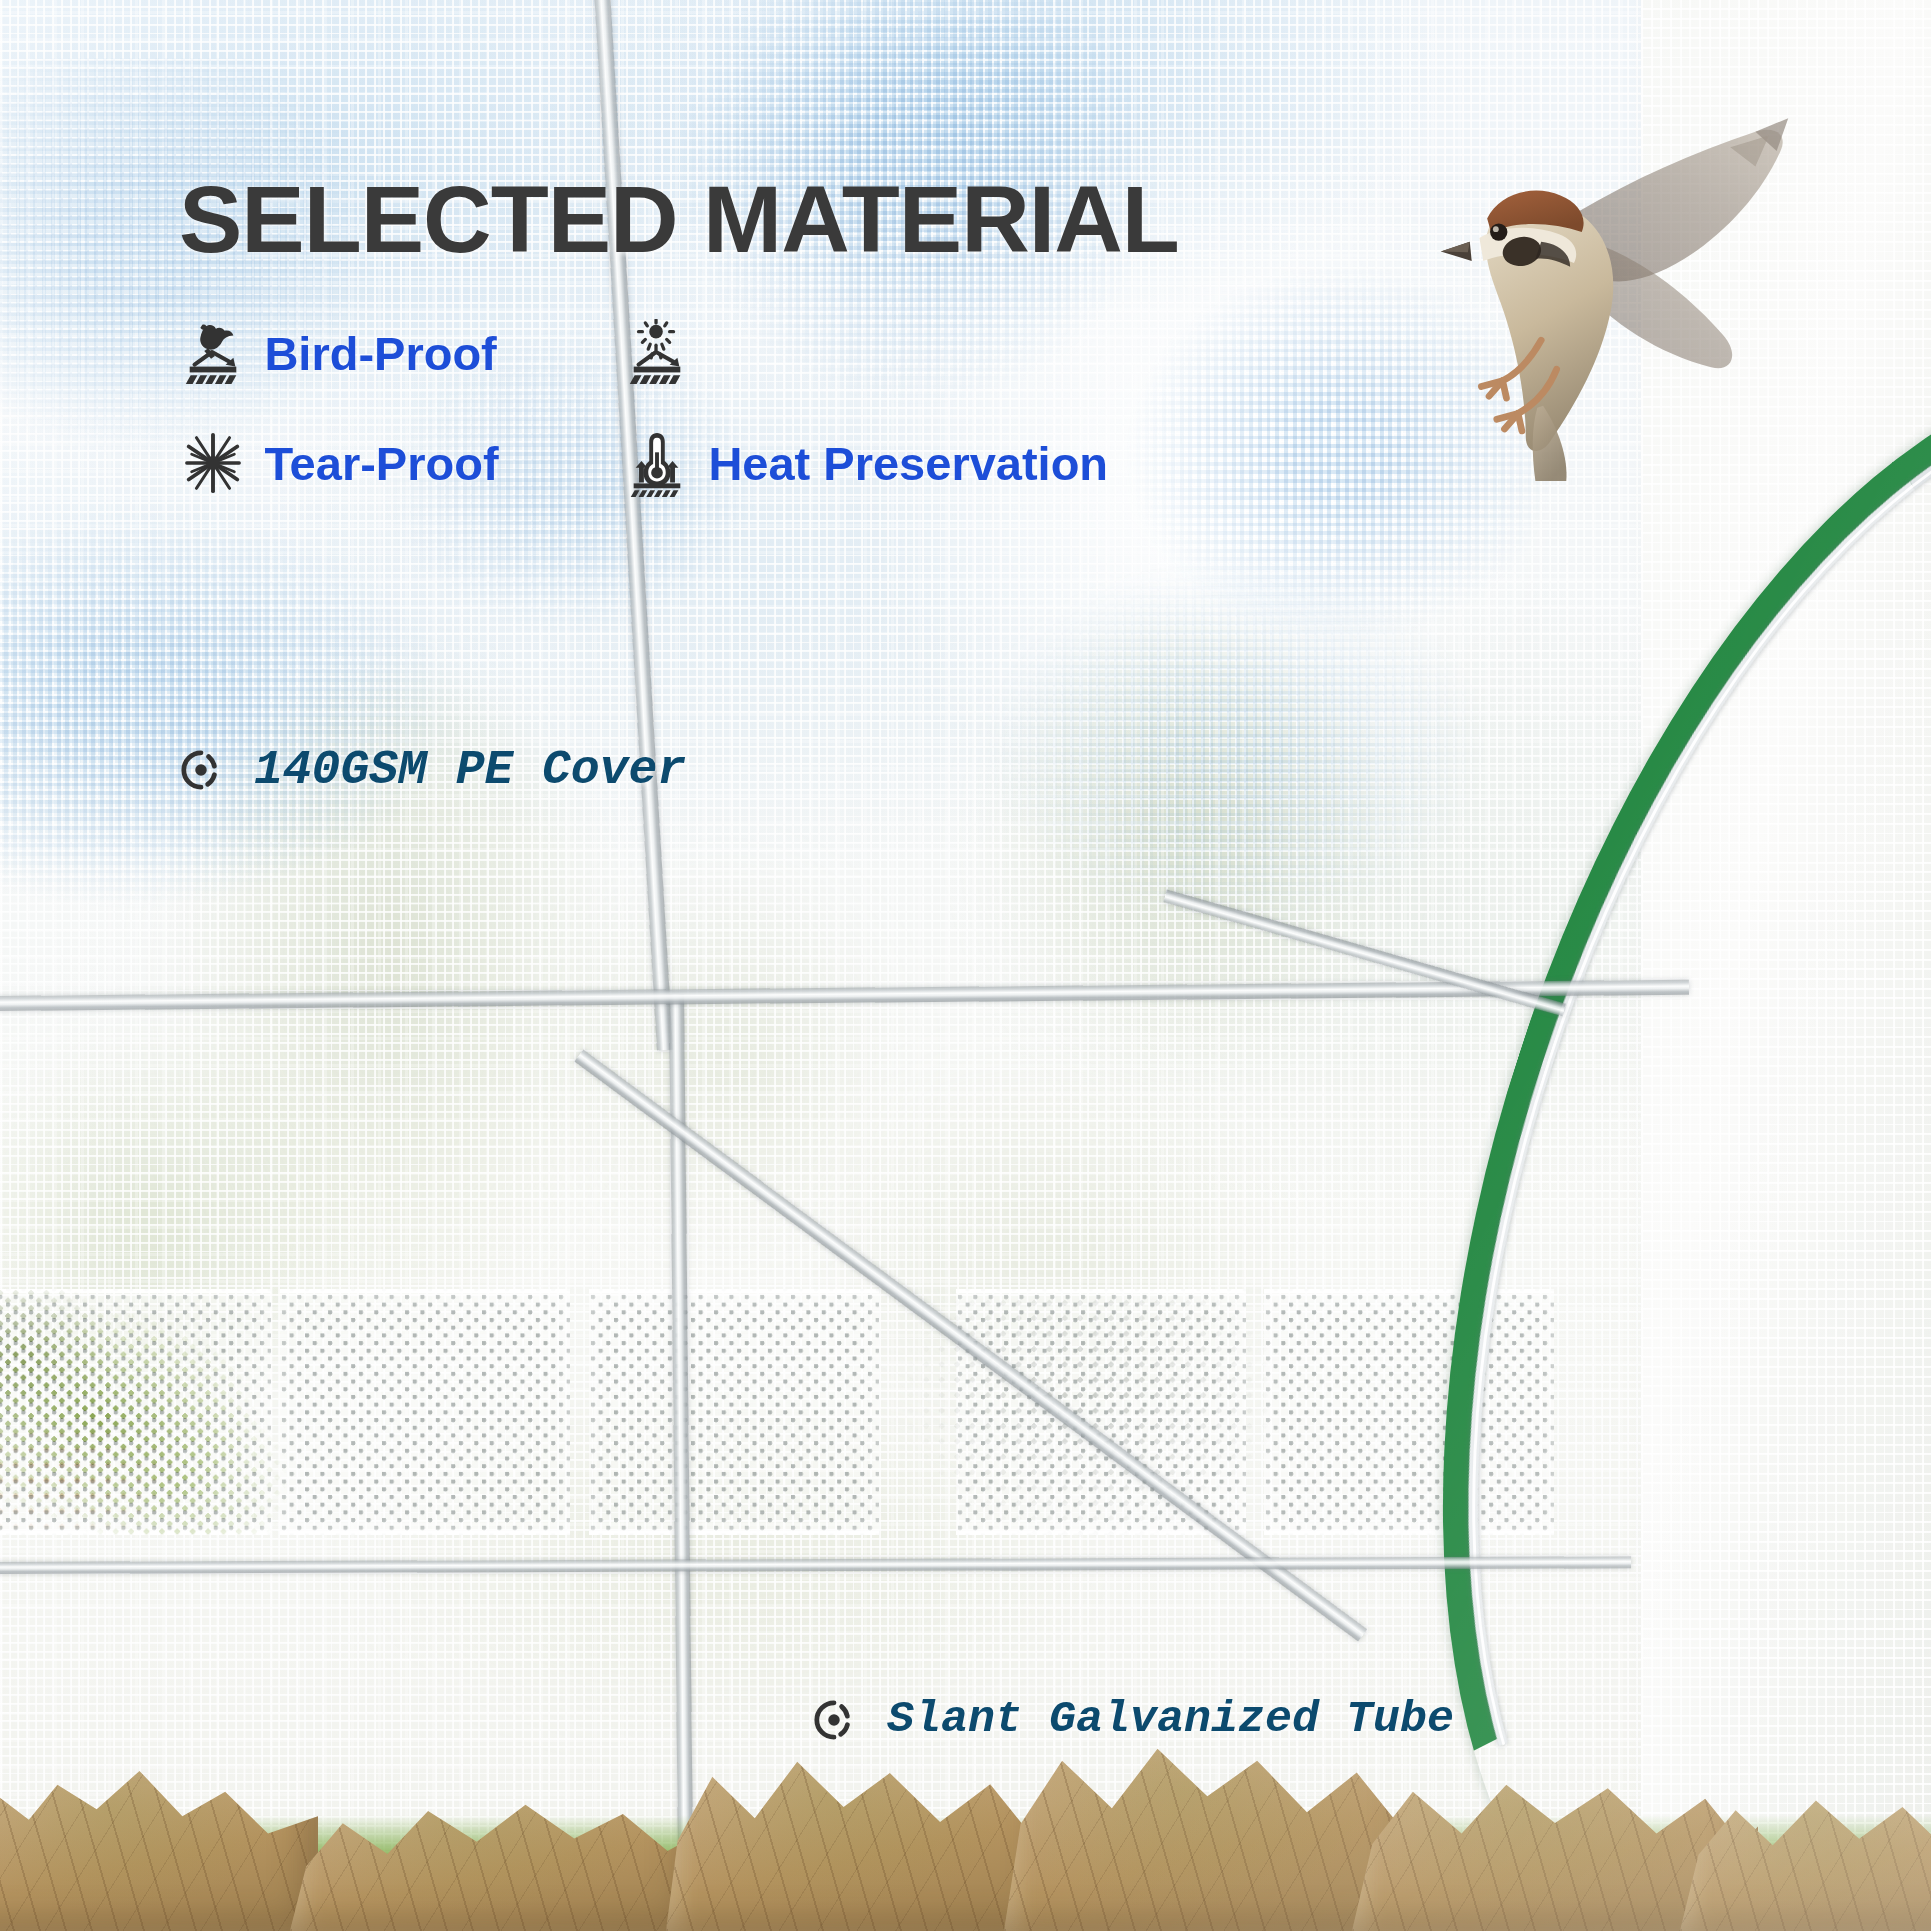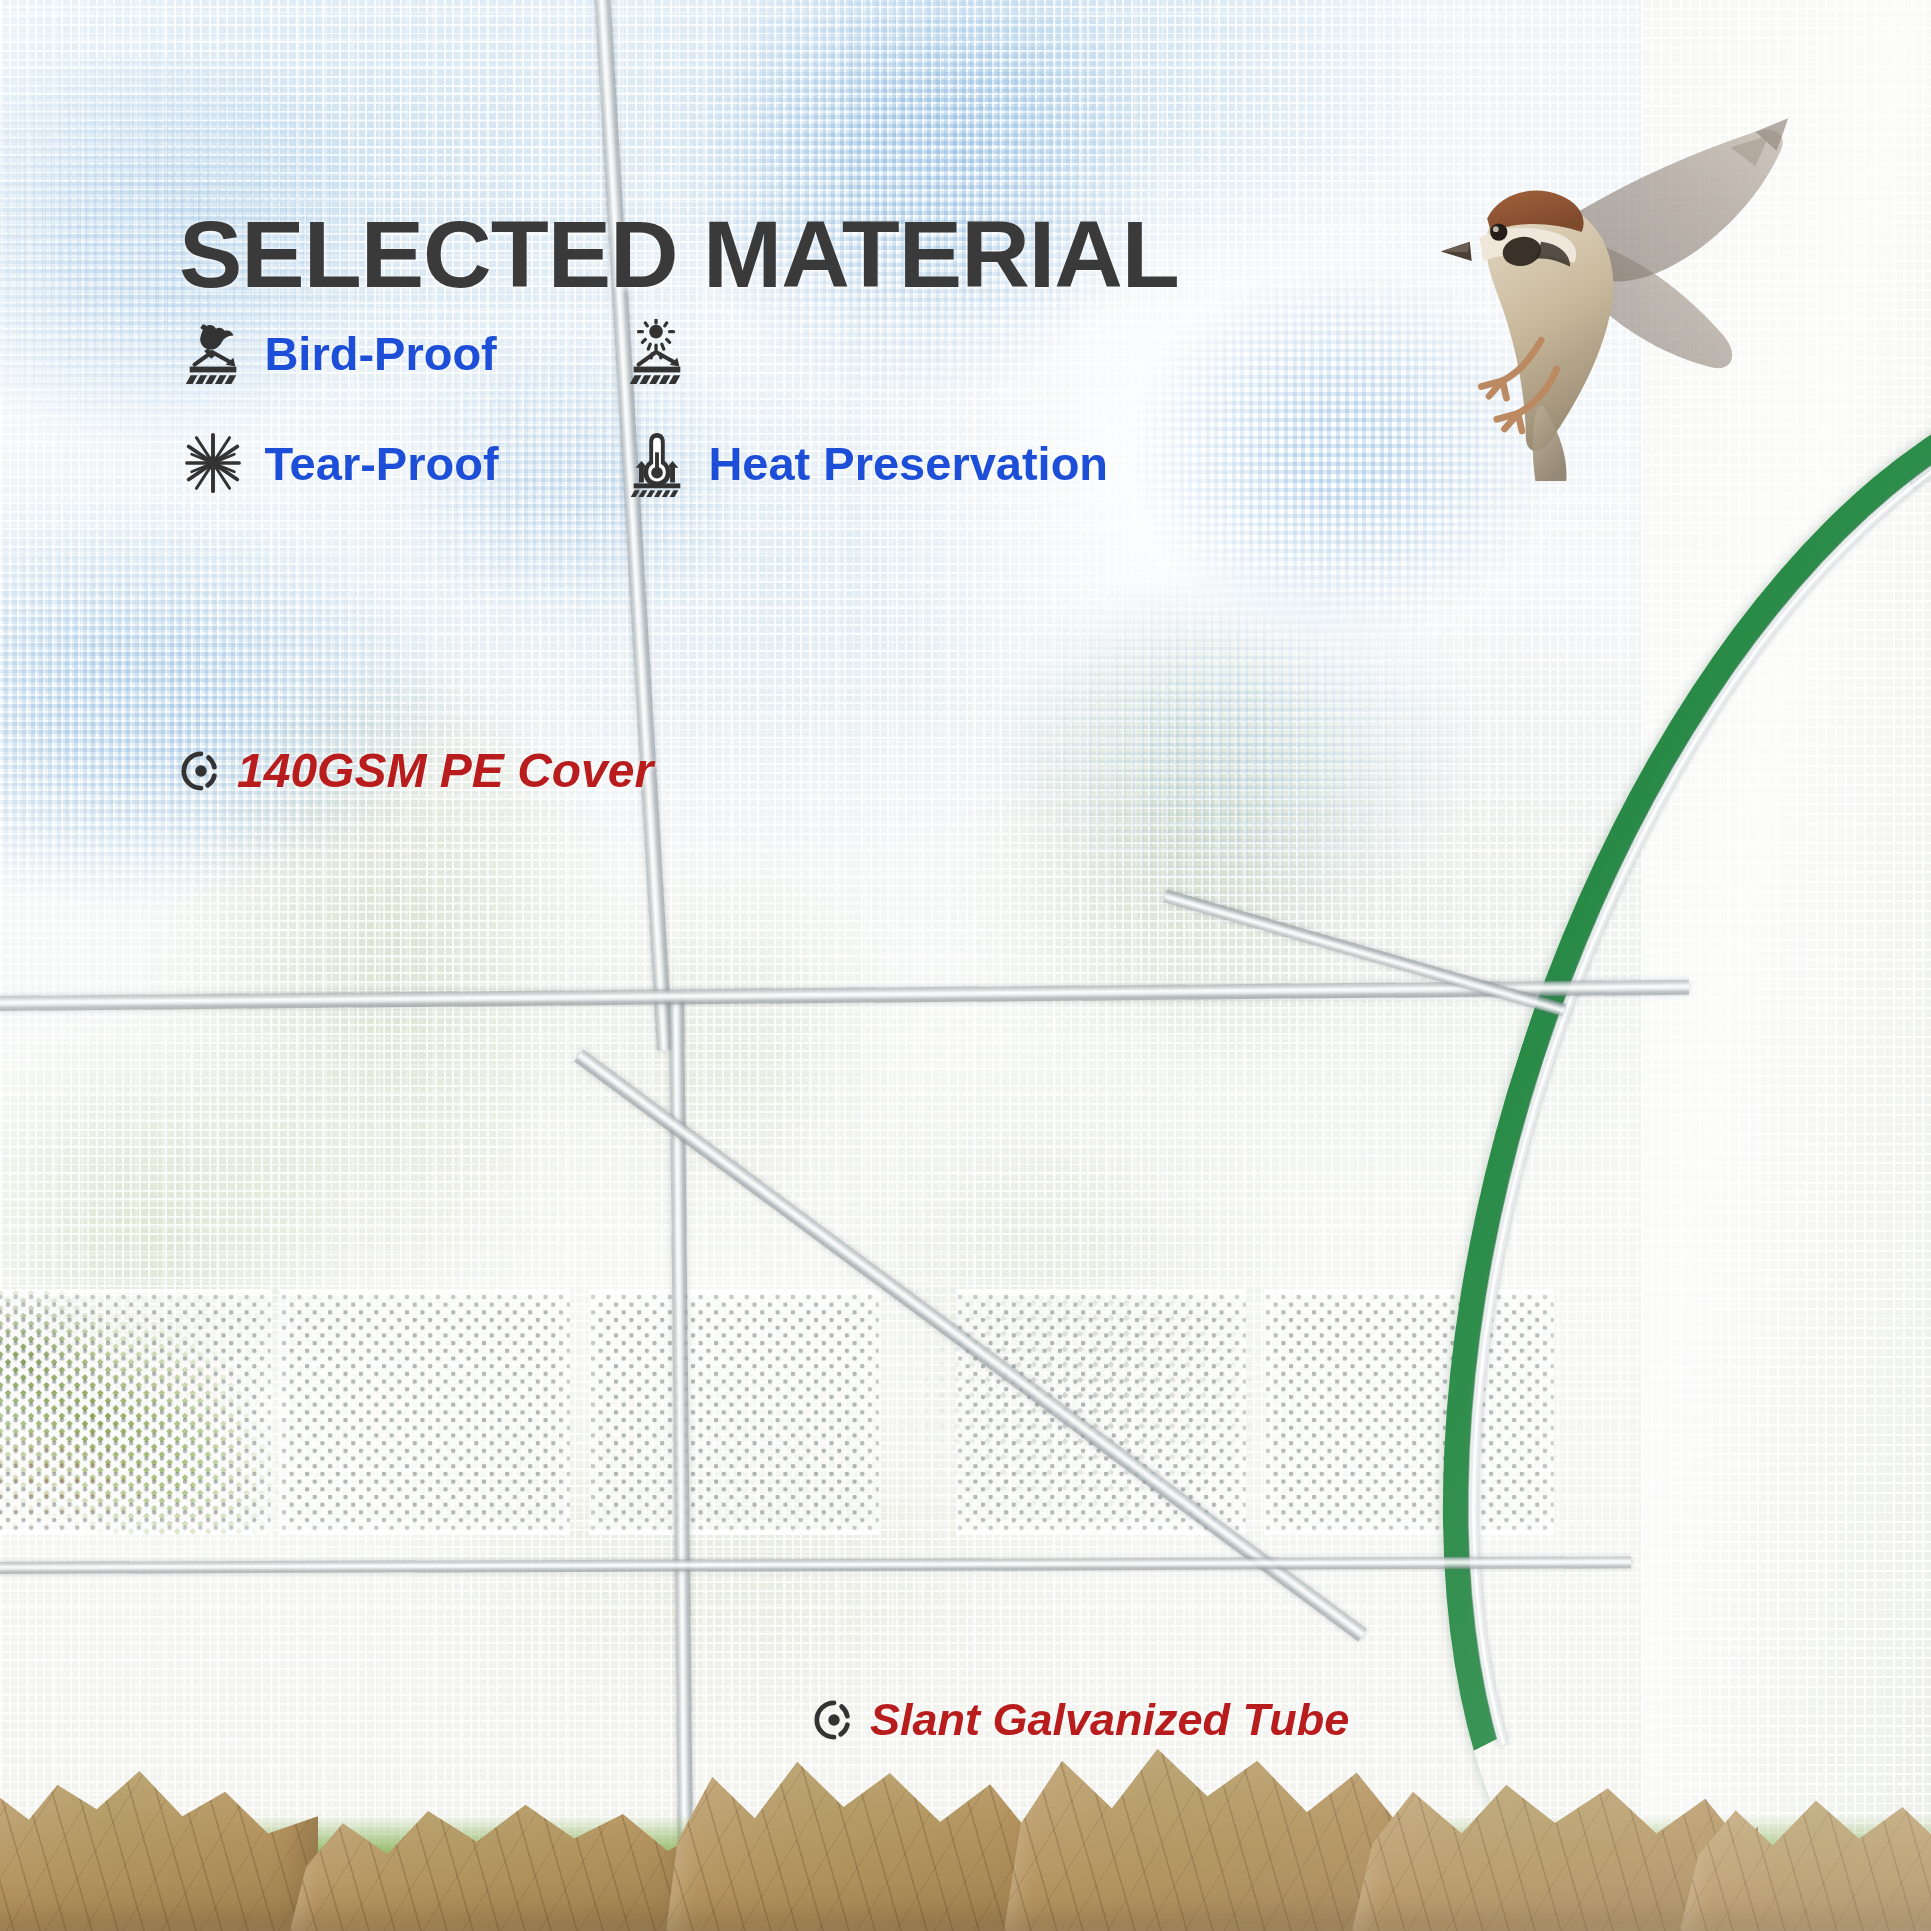--- a/index.html
+++ b/index.html
@@ -248,39 +248,39 @@
   }
 
   
   .headline {
     position:absolute; left:179px; top:172px;
     font-size:95px; font-weight:800; letter-spacing:-1px;
     color:#3a3a3a; line-height:1;
     font-family:"Liberation Sans", sans-serif;
     text-shadow:0 1.9px 4.8px rgba(255,255,255,.70);
     white-space:nowrap;
-    margin-top:35px;
   }
   .feature-grid {
     position:absolute; left:179px; top:319px;
     display:grid; grid-template-columns:415px 1fr;
     row-gap:42px; column-gap:29px; align-items:center;
   }
   .feature { display:flex; align-items:center; gap:17.4px; }
   .feature-ico { width:68px; height:68px; flex:0 0 68px; display:block; }
   .feature-label {
     font-size:47px; font-weight:700; color:#1d4ed8; white-space:nowrap;
     text-shadow:0 1px 3.9px rgba(255,255,255,.65);
   }
 
   .callout {
-    position:absolute; display:flex; align-items:center; gap:15px;
-    font-style:italic; font-weight:700; color:#b91c1c;
+    position:absolute; display:flex; align-items:center; gap:32px;
+    font-style:italic; font-weight:700; color:#0c4a6e;
     font-size:48px; white-space:nowrap;
     text-shadow:0 1px 4.8px rgba(255,255,255,.72);
+    font-family:Liberation Mono, monospace;
   }
   .callout .dot-ico { width:42px; height:42px; flex:0 0 42px; }
   #callout-pe     { left:180px;  top:743px; }
   #callout-poly   { left:679px;  top:898px; }
   #callout-frame  { left:632px;  top:1209px; }
   #callout-slant  { left:813px;  top:1694px; font-size:45px; }
 
   .glass-sheen {
     position:absolute; left:0; top:0; width:1931px; height:1931px;
     background:linear-gradient(118deg, rgba(255,255,255,.34) 0%, rgba(255,255,255,0) 26%,

